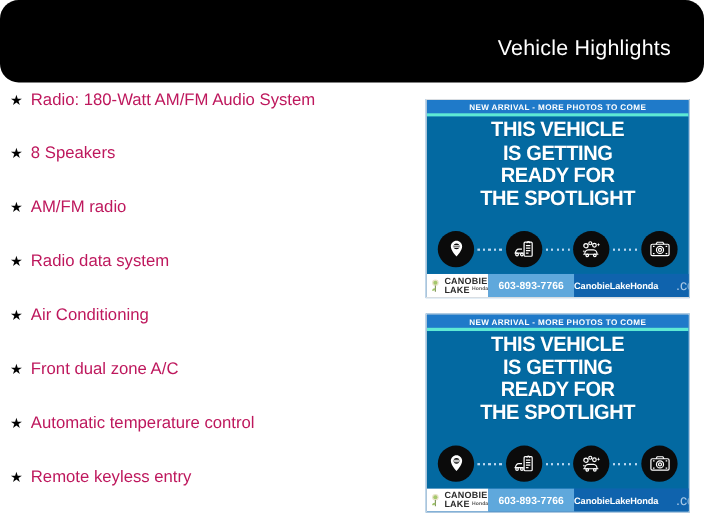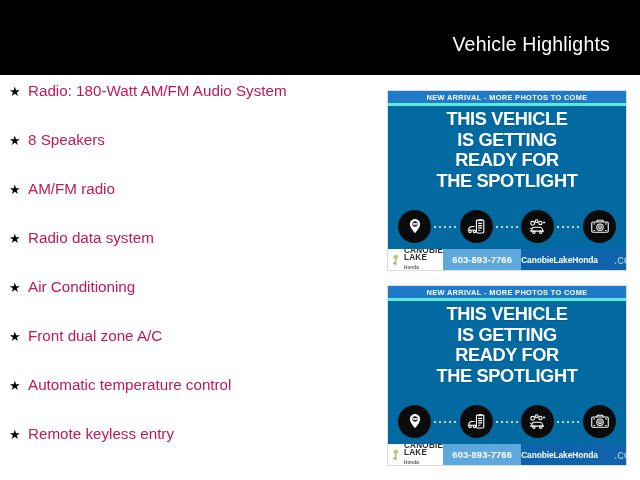--- a/index.html
+++ b/index.html
@@ -9,21 +9,21 @@
     font-family: "Liberation Sans", sans-serif;
     overflow: hidden;
   }
   .page { position: relative; width: 640px; height: 480px; background:#fff; }
 
   
   .header {
     position: absolute; left: 0; top: 0;
     width: 640px; height: 75px;
     background: #000000;
-    display: flex; align-items: center; justify-content: flex-end;
+    display: flex; align-items: center; justify-content: flex-end; border-radius: 17px;
   }
   .header-title {
     color: #ffffff;
     font-size: 19.5px;
     font-weight: 400;
     letter-spacing: .2px;
     padding-right: 30px;
     padding-top: 14px;
     white-space: nowrap;
   }
@@ -137,21 +137,21 @@
     padding-left: 3px;
     gap: 2px;
   }
   .logo-text {
     display: flex; flex-direction: column;
     line-height: 7.6px;
   }
   .logo-canobie {
     font-size: 8.2px; font-weight: 700; color: #2b2b2b; letter-spacing: .2px;
   }
-  .logo-lake-row { display: flex; align-items: flex-start; gap: 2px; flex-direction: column; }
+  .logo-lake-row { display: flex; align-items: center; gap: 2px; }
   .logo-lake {
     font-size: 8.2px; font-weight: 700; color: #2b2b2b; letter-spacing: .2px;
   }
   .logo-honda {
     font-size: 4.6px; font-weight: 700; color: #555; letter-spacing: .1px;
     padding-bottom: .5px;
   }
   .footer-phone {
     background: #5fa8dc;
     color: #ffffff;

